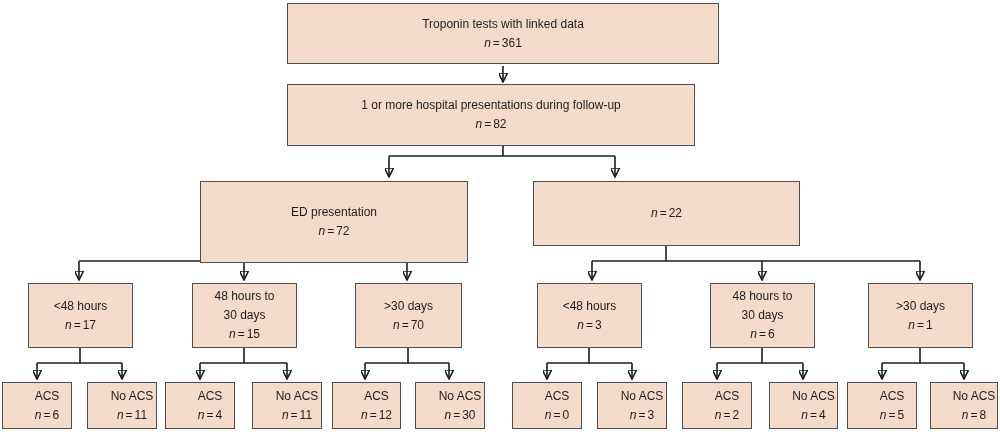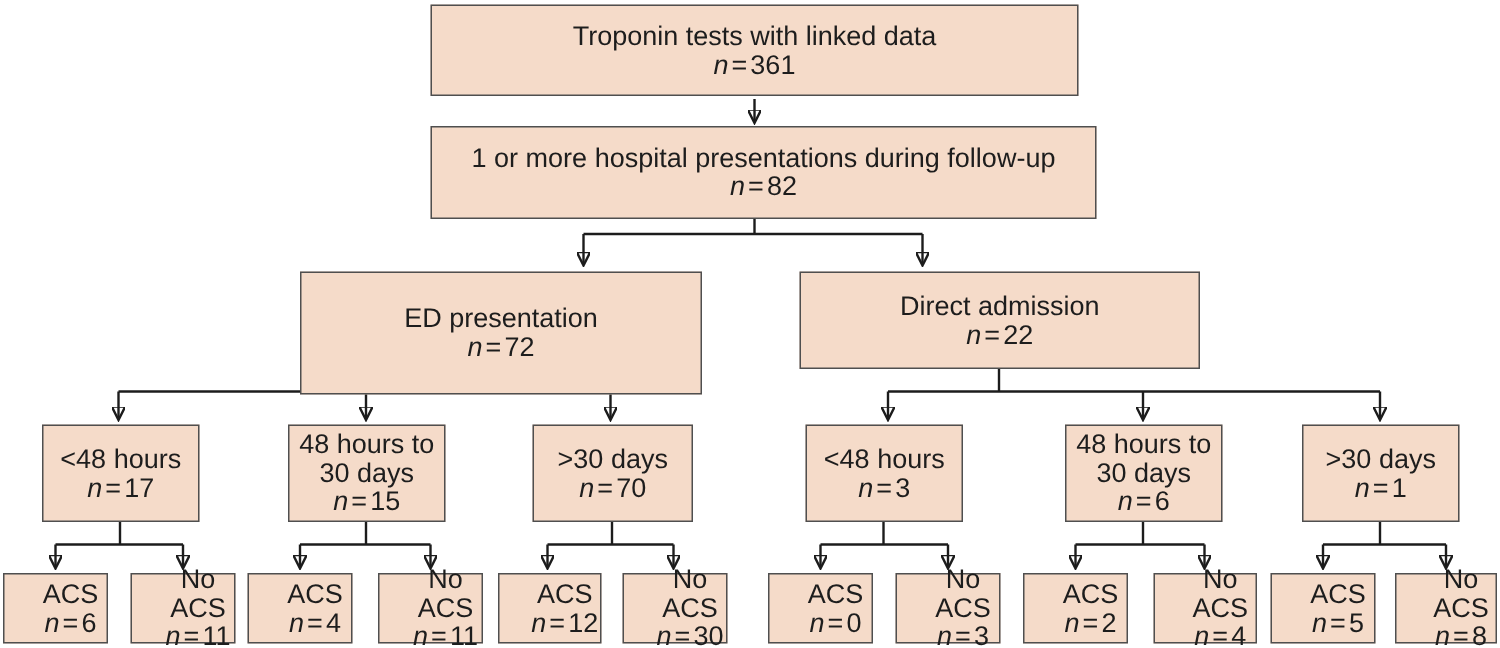--- a/index.html
+++ b/index.html
@@ -14,30 +14,30 @@
   #connectors path{stroke:#1c1c1c;stroke-width:1.6;fill:none;}
   .node{
     position:absolute;
     box-sizing:border-box;
     background:#f5dbc9;
     border:1.6px solid #4f4f4f;
     display:flex;flex-direction:column;
     align-items:center;justify-content:center;
     text-align:center;
     color:#1d1d1d;
-    font-size:18px;line-height:19px;
+    font-size:12px;line-height:19px;
   }
   .lbl{white-space:pre-line;}
   .cnt{display:flex;align-items:baseline;justify-content:center;}
   .nv{font-style:italic;margin-right:2px;}
   .eq{margin-right:2px;}
 
   
   .n-root      {left:287px;top:3px;  width:432px;height:61px;}
-  .n-followup  {left:287px;top:84px; width:444px;height:62px;}
+  .n-followup  {left:287px;top:84px; width:408px;height:62px;}
   .n-ed        {left:200px;top:181px;width:268px;height:82px;}
   .n-direct    {left:533px;top:181px;width:267px;height:65px;}
   .n-ed-lt48   {left:28px; top:283px;width:105px;height:65px;}
   .n-ed-48-30  {left:192px;top:283px;width:105px;height:65px;}
   .n-ed-gt30   {left:355px;top:283px;width:107px;height:65px;}
   .n-da-lt48   {left:537px;top:283px;width:105px;height:65px;}
   .n-da-48-30  {left:710px;top:283px;width:105px;height:65px;}
   .n-da-gt30   {left:868px;top:283px;width:105px;height:65px;}
   .leaf{top:382px;width:70px;height:47px;padding-left:20px;}
   .n-l1 {left:2px;}   .n-l2 {left:87px;}  .n-l3 {left:165px;}
@@ -128,21 +128,20 @@
   <div class="node n-ed">
     <div class="lbl">ED presentation</div>
     <div class="cnt">
         <span class="nv">n</span>
         <span class="eq">=</span>
         <span>72</span>
       </div>
   </div>
 
   <div class="node n-direct">
-    <div class="lbl">Direct admission</div>
     <div class="cnt">
         <span class="nv">n</span>
         <span class="eq">=</span>
         <span>22</span>
       </div>
   </div>
 
   <div class="node n-ed-lt48">
     <div class="lbl">&lt;48 hours</div>
     <div class="cnt">

